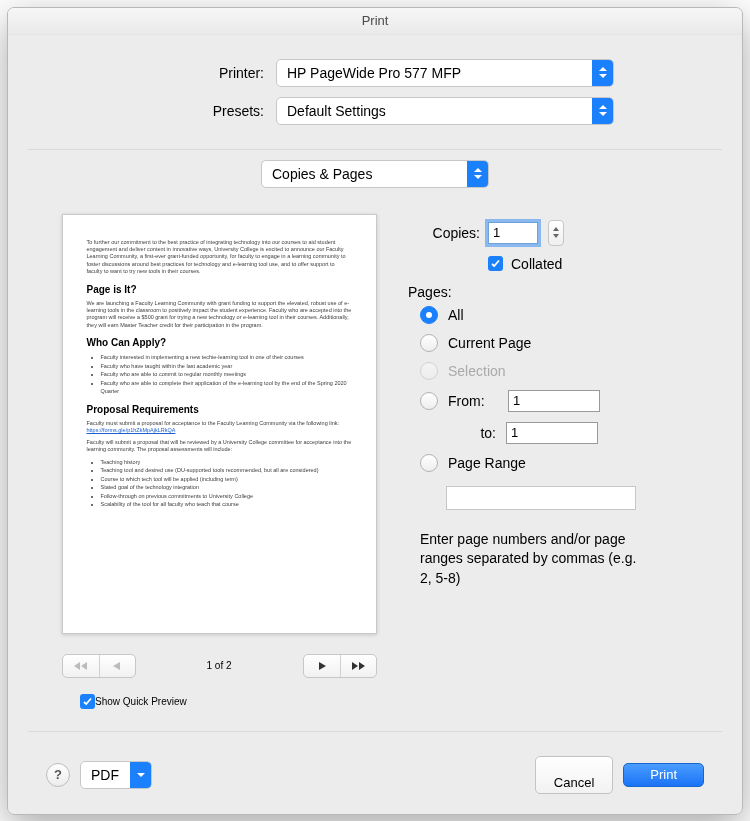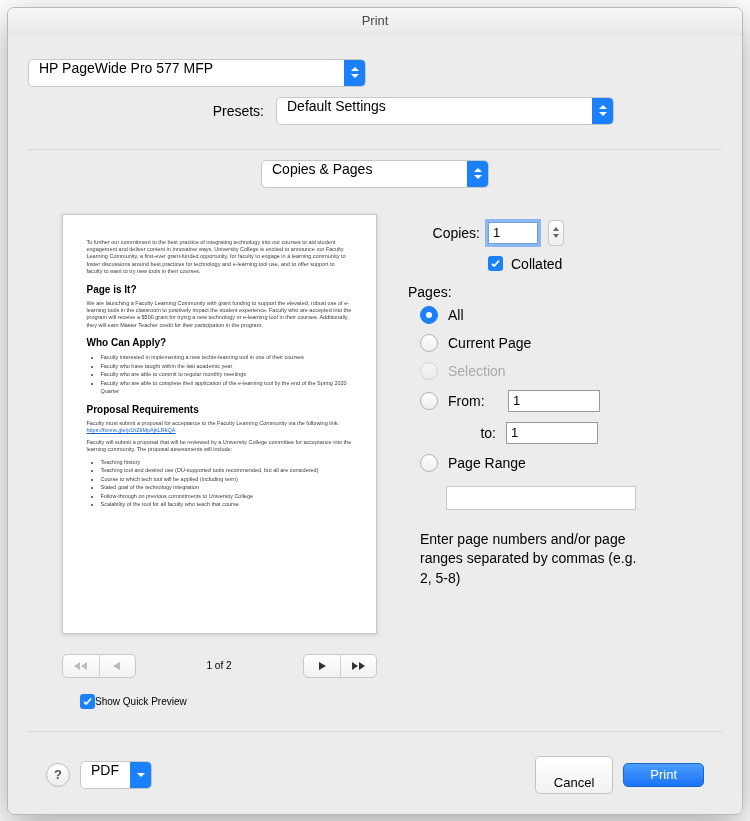--- a/index.html
+++ b/index.html
@@ -19,21 +19,21 @@
   .titlebar{
     height:26px;text-align:center;line-height:26px;
     font-size:13px;font-weight:500;color:#4b4b4b;
     border-bottom:1px solid rgba(0,0,0,.07);
     background:linear-gradient(#f6f6f6,#eaeaea);
   }
   .content{flex:1;padding:24px 20px 12px 20px;display:flex;flex-direction:column}
   .form-row{display:flex;align-items:center;gap:12px;margin-bottom:10px}
   .form-label{width:236px;text-align:right;font-size:14px}
   .select{
-    position:relative;display:flex;
+    position:relative;display:flex;align-items:center;
     height:26px;background:#fff;border:1px solid #c7c7c7;
     border-radius:5px;overflow:hidden;
   }
   .select .txt{flex:1;padding:0 10px;font-size:14px;white-space:nowrap;overflow:hidden}
   .select .end{
     width:21px;height:100%;background:#1a80fb;
     display:flex;flex-direction:column;align-items:center;justify-content:center;
     gap:3px;
   }
   .select .end .tri{width:0;height:0;border-left:4px solid transparent;border-right:4px solid transparent}
@@ -132,20 +132,21 @@
 </style>
 </head>
 <body>
 
 <div class="window">
   <div class="titlebar">Print</div>
 
   <div class="content">
 
     <div class="form-row">
+      <div class="form-label">Printer:</div>
       <div class="select" style="width:336px">
         <div class="txt">HP PageWide Pro 577 MFP</div>
         <div class="end">
             <div class="tri up"></div>
             <div class="tri down"></div>
           </div>
       </div>
     </div>
 
     <div class="form-row">

